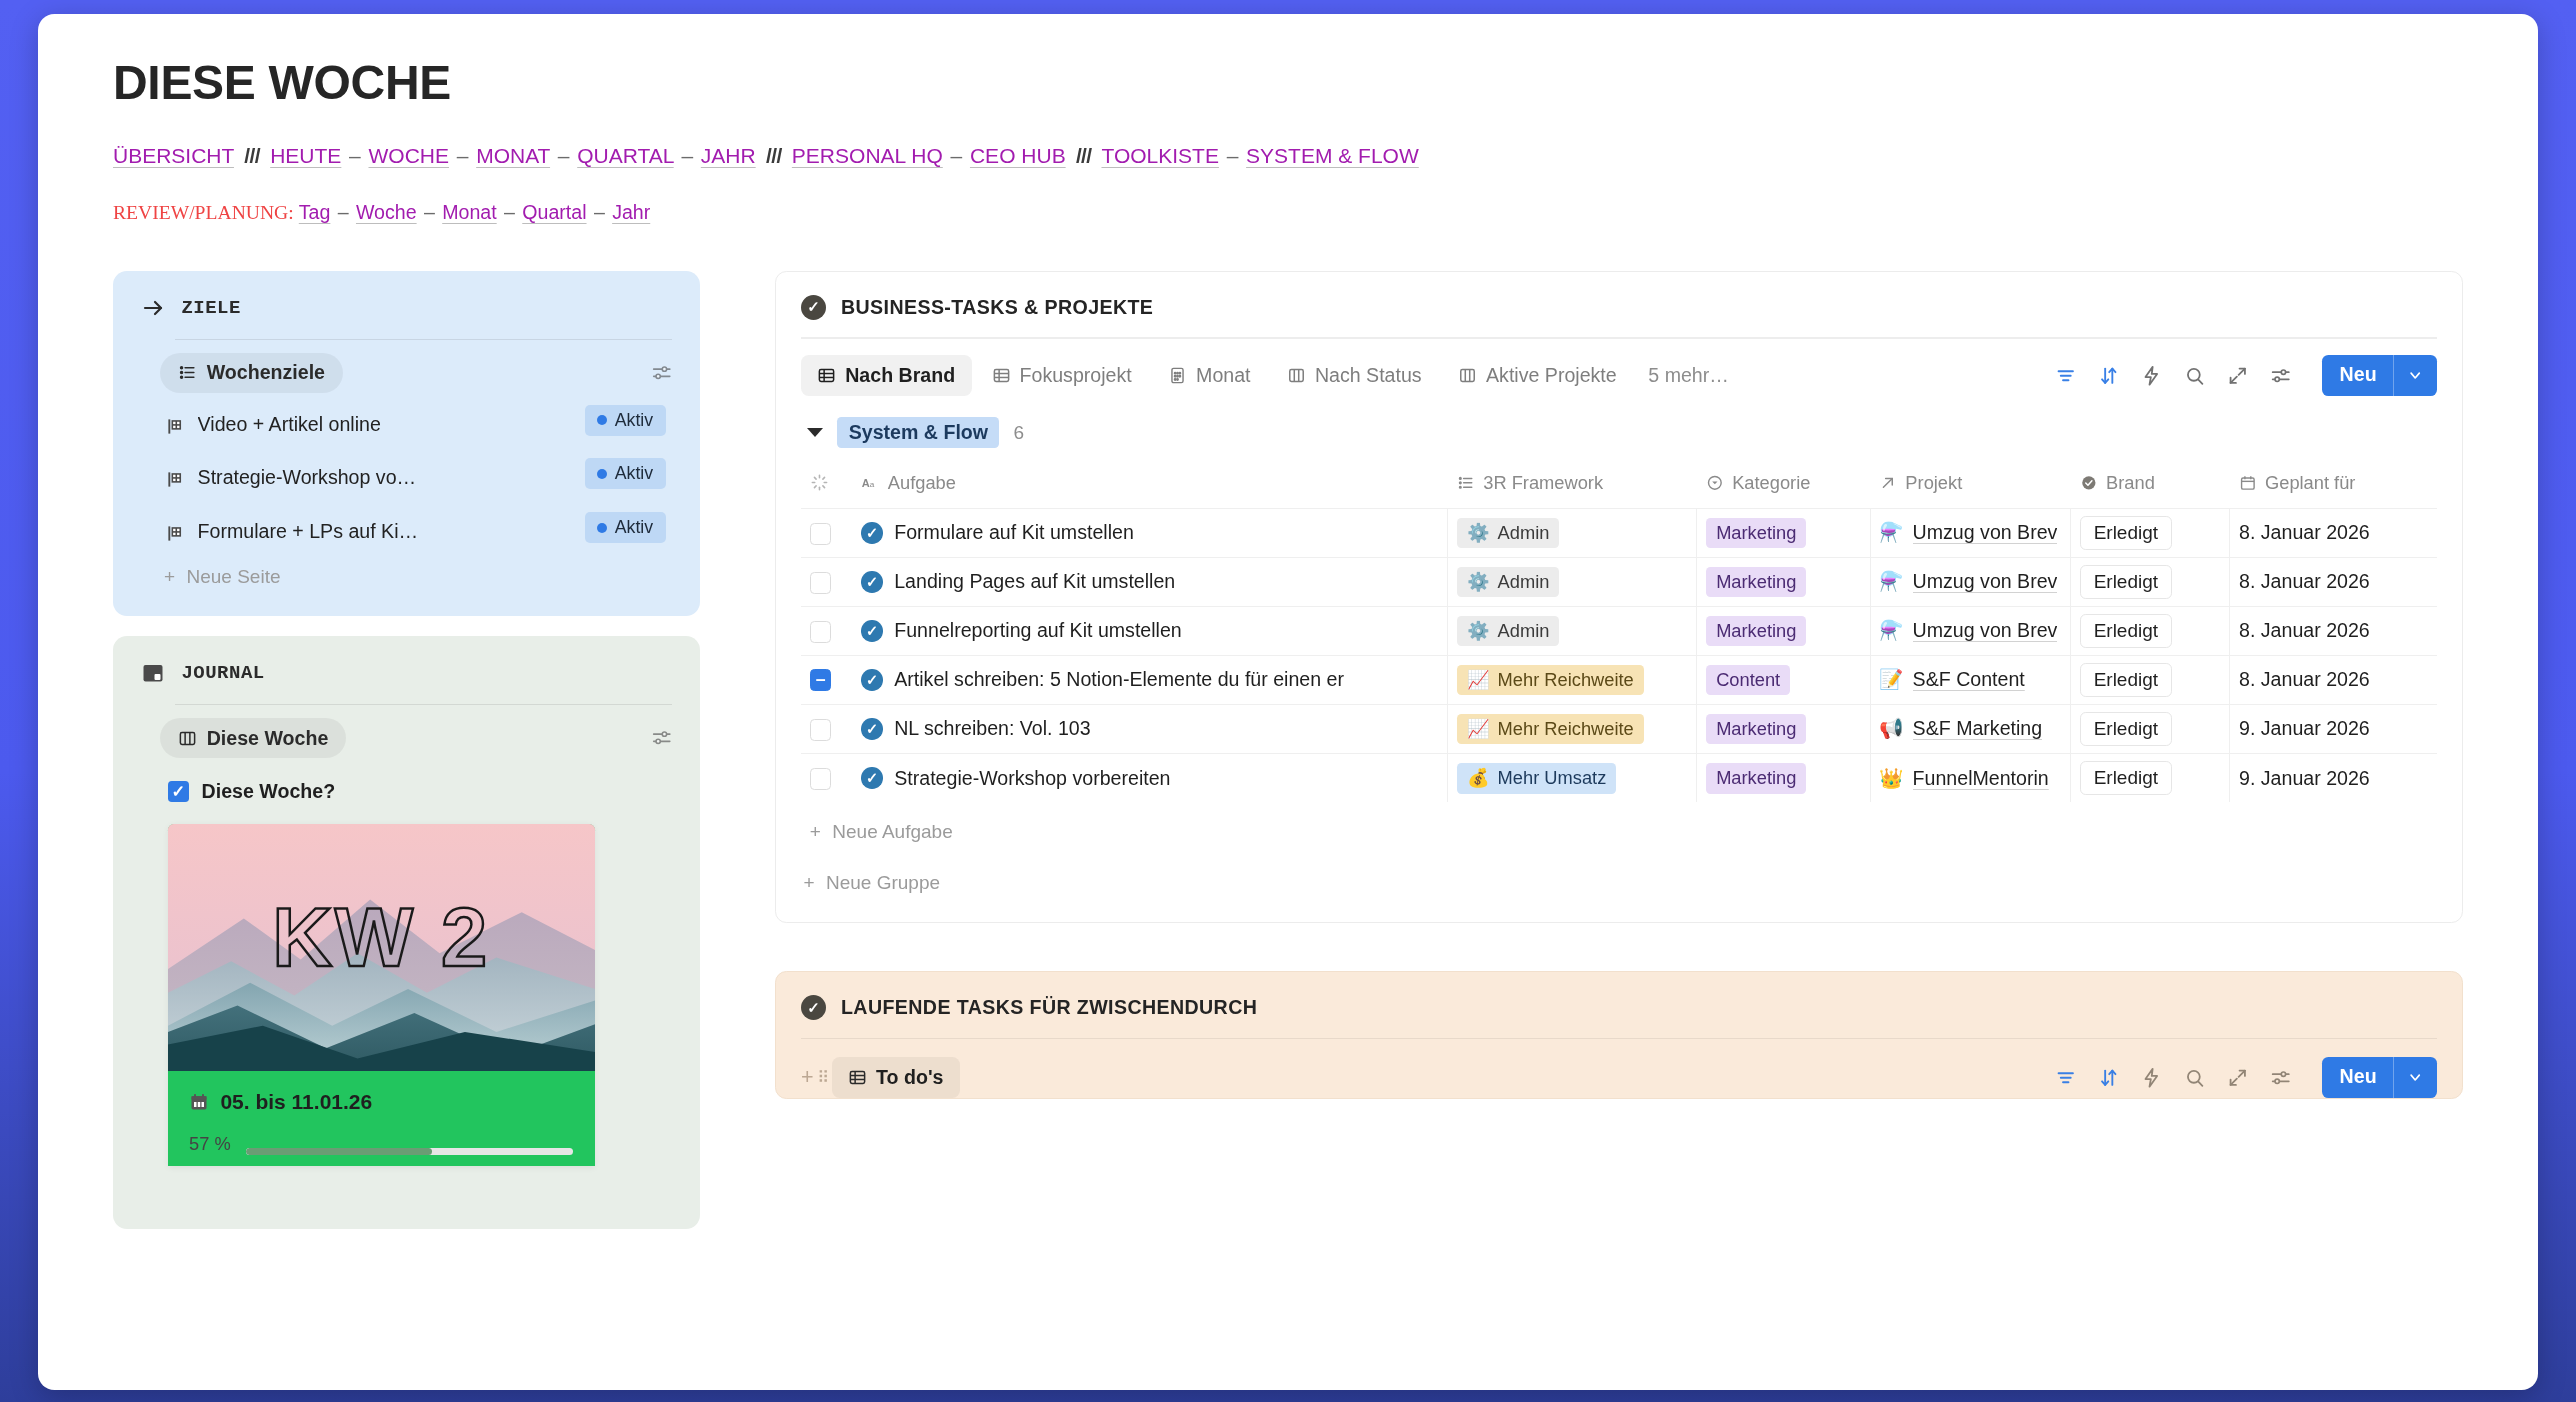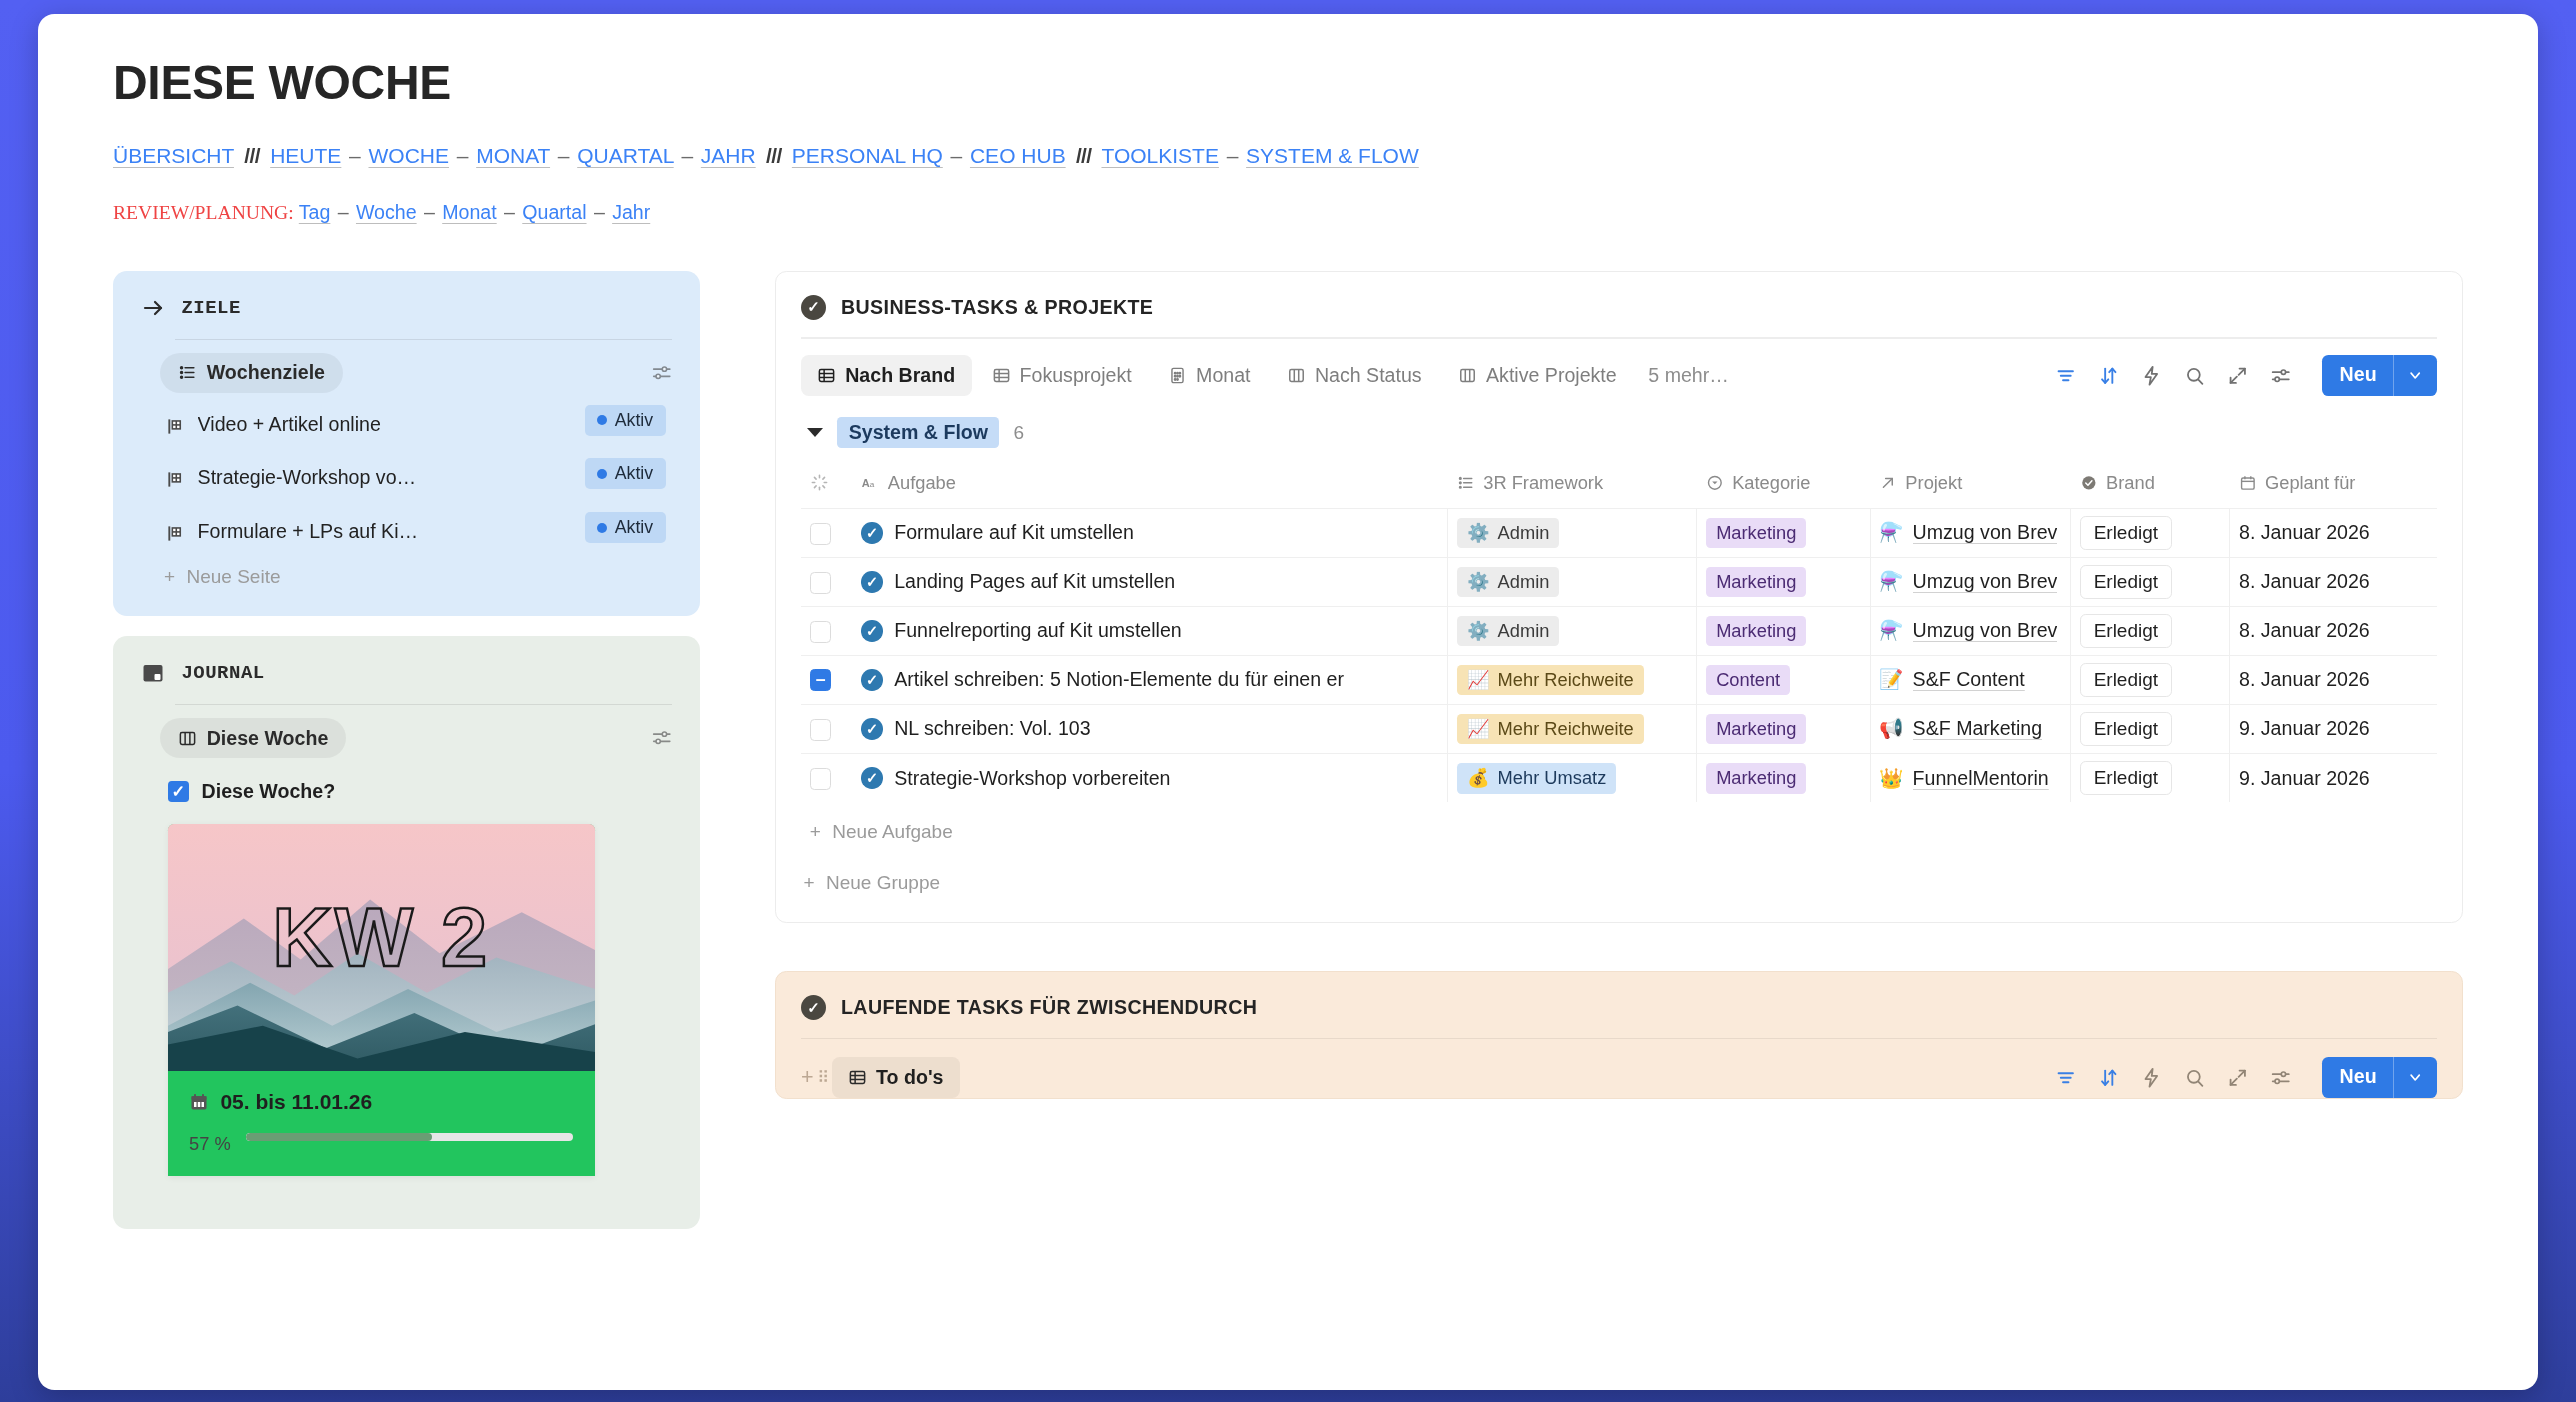--- a/index.html
+++ b/index.html
@@ -26,21 +26,21 @@
     font-weight: 700;
     letter-spacing: -0.3px;
     color: #262626;
     line-height: 1.05;
   }
 
   
   .navline { margin-top: 32px; font-size: 21px; color: #4a4a4a; line-height: 1.5; white-space: nowrap; }
   .navline.second { margin-top: 26.5px; font-size: 19.6px; }
   .navline a {
-    color: #3b82f6; text-decoration: underline;
+    color: #a21caf; text-decoration: underline;
     text-decoration-color: #bdbdbd;
     text-underline-offset: 3.8px;
     text-decoration-thickness: 1.3px;
   }
   .navline .sep { color: #6b6b6b; padding: 0 1.9px; }
   .navline .slashes { color: #3b3b3b; font-weight: 700; padding: 0 4.4px; letter-spacing: -0.6px; }
   .navline .lbl { color: #ef4444; font-family: Liberation Serif, serif; }
 
   
   .cols { display: flex; gap: 0; margin-top: 43px; align-items: flex-start; }
@@ -106,21 +106,21 @@
     position: absolute; left: 0; right: 0; top: 46%;
     transform: translateY(-50%);
     text-align: center;
     font-size: 83px; font-weight: 700; letter-spacing: 2.5px;
     color: transparent;
     -webkit-text-stroke: 2.5px #1a1a1a;
     z-index: 5;
   }
   .jmeta { padding: 19px 21.5px 0 21.5px; }
   .jdate { display: flex; align-items: center; gap: 11.4px; font-size: 21px; font-weight: 700; color: #1f1f1f; }
-  .jprog { display: flex; align-items: flex-start; gap: 15px; margin-top: 19px; padding-bottom: 21px; }
+  .jprog { display: flex; align-items: flex-end; gap: 15px; margin-top: 19px; padding-bottom: 11px; }
   .jprog .pv { font-size: 18.3px; color: #444; white-space: nowrap; }
   .bar { flex: 1; height: 7.6px; border-radius: 5px; background: #e6e6e6; overflow: hidden; }
   .bar > i { display: block; height: 100%; background: #6a9d74; border-radius: 5px; }
 
   
   .panel {
     border: 1.3px solid #ececec;
     border-radius: 11.4px;
     background: #fff;
     padding: 23px 25px 28px 25px;

